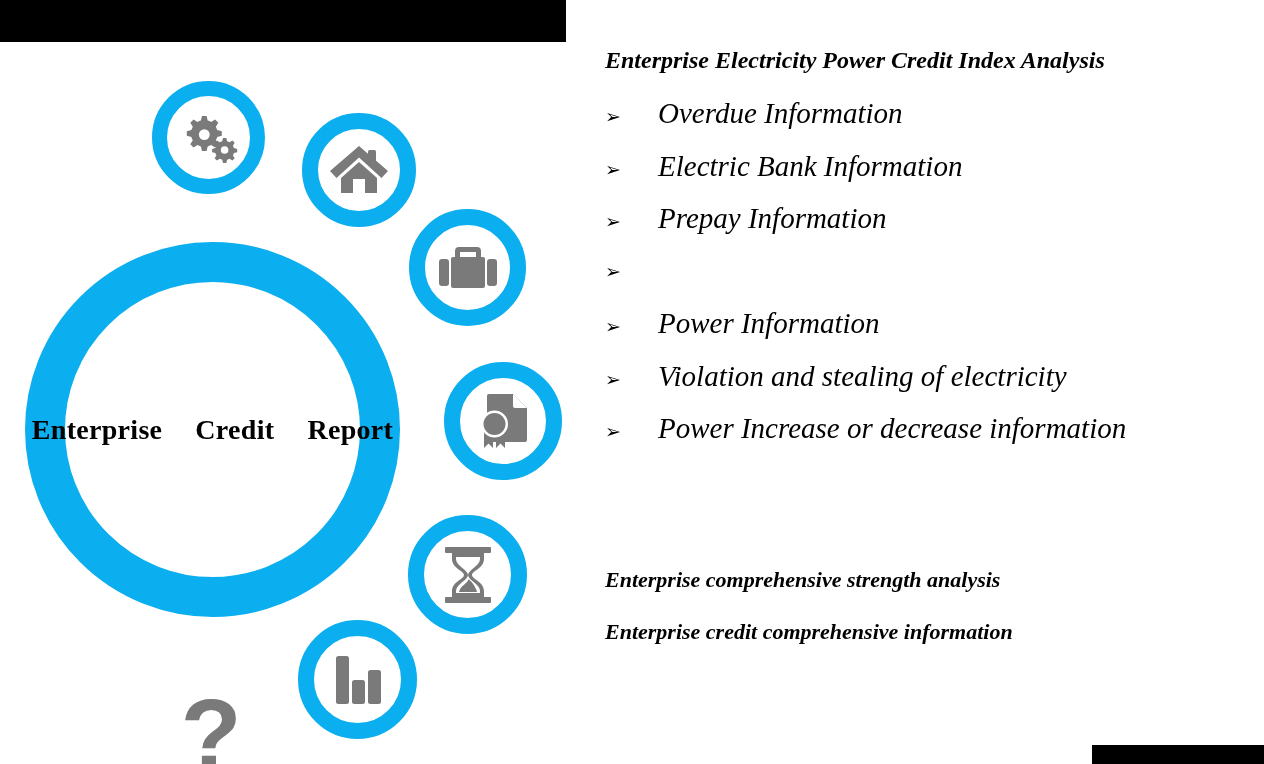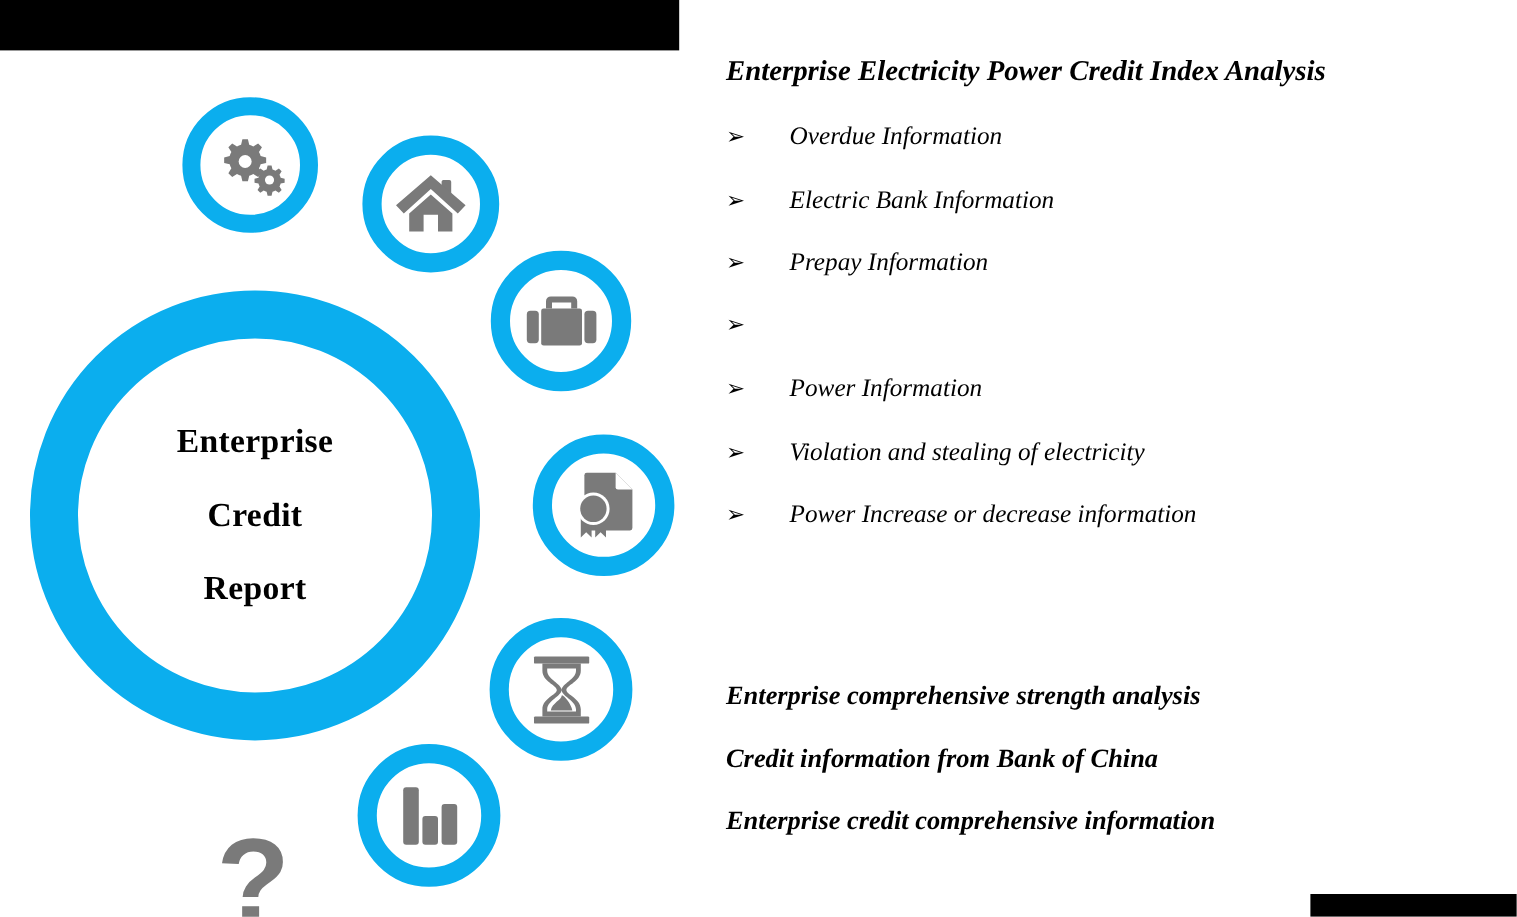--- a/index.html
+++ b/index.html
@@ -60,21 +60,20 @@
     box-sizing: border-box;
     background: #ffffff;
   }
   .big-ring-text {
     position: absolute;
     left: 25px;
     top: 200px;
     width: 375px;
     height: 375px;
     display: flex;
-    flex-direction: column;
     align-items: center;
     justify-content: center;
     gap: 33px;
   }
   .big-ring-text span {
     font-size: 28px;
     font-weight: bold;
     line-height: 1;
     letter-spacing: 0.3px;
     color: #000000;
@@ -145,21 +144,21 @@
   }
   .bullet-marker {
     width: 53px;
     flex: 0 0 53px;
     font-family: "DejaVu Sans", sans-serif;
     font-size: 19px;
     line-height: 34px;
     color: #000000;
   }
   .bullet-text {
-    font-size: 21px;
+    font-size: 29px;
     line-height: 34px;
     white-space: nowrap;
   }
   .footer-lines {
     position: absolute;
     left: 0;
     top: 554px;
     width: 659px;
   }
   .footer-line {
@@ -297,18 +296,17 @@
         <span class="bullet-text">Violation and stealing of electricity</span>
       </div>
       <div class="bullet-row">
         <span class="bullet-marker">➢</span>
         <span class="bullet-text">Power Increase or decrease information</span>
       </div>
     </div>
 
     <div class="footer-lines">
       <div class="footer-line">Enterprise comprehensive strength analysis</div>
-      <div class="footer-line">Credit information from Bank of China</div>
       <div class="footer-line">Enterprise credit comprehensive information</div>
     </div>
 
   </div>
 </div>
 
 </body></html>

